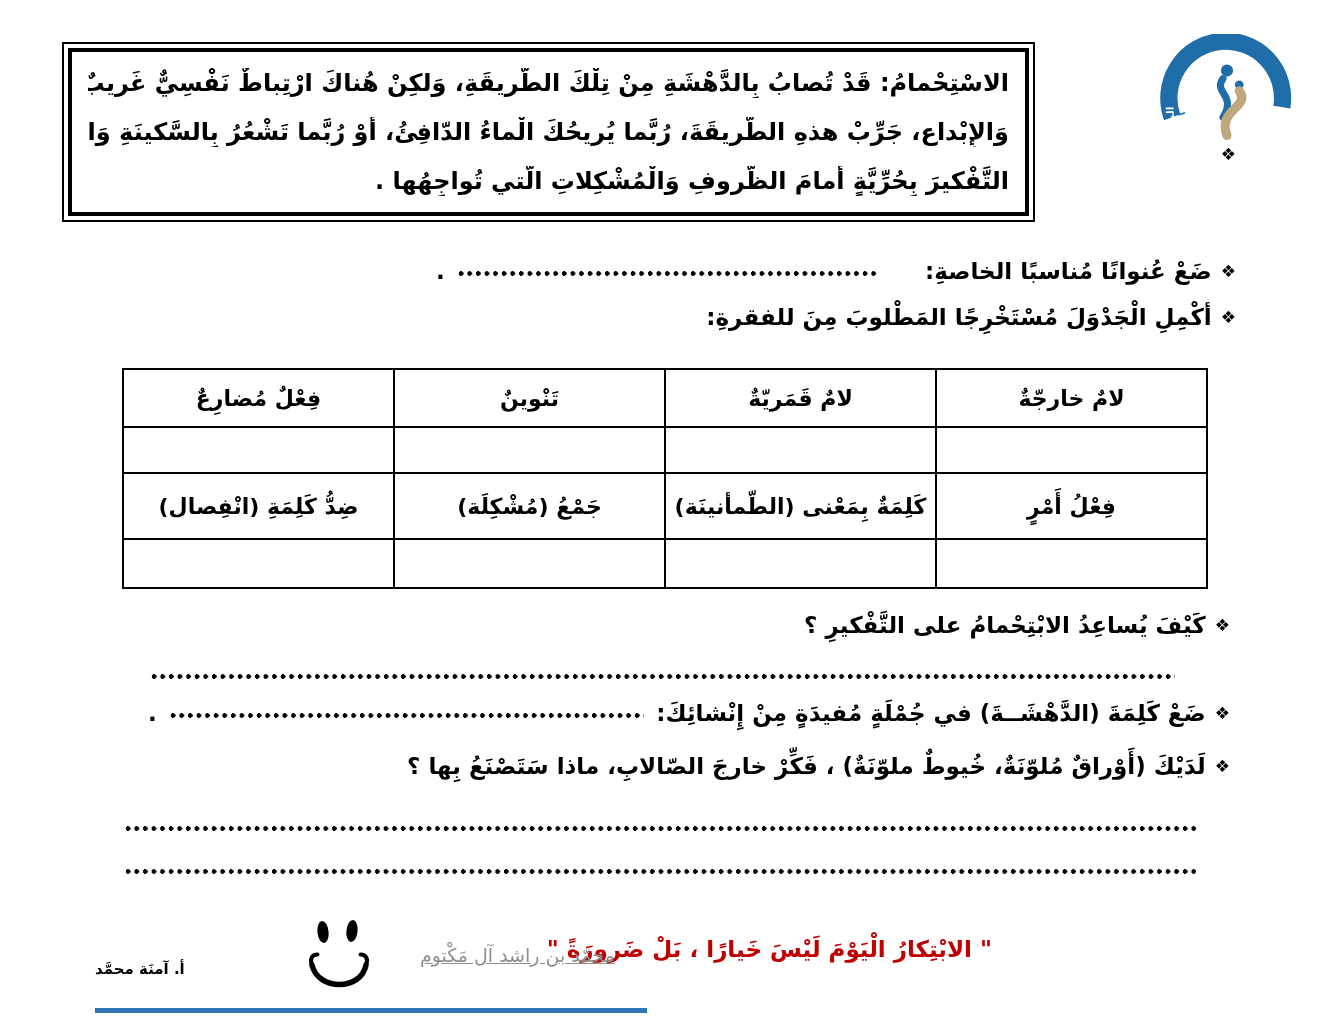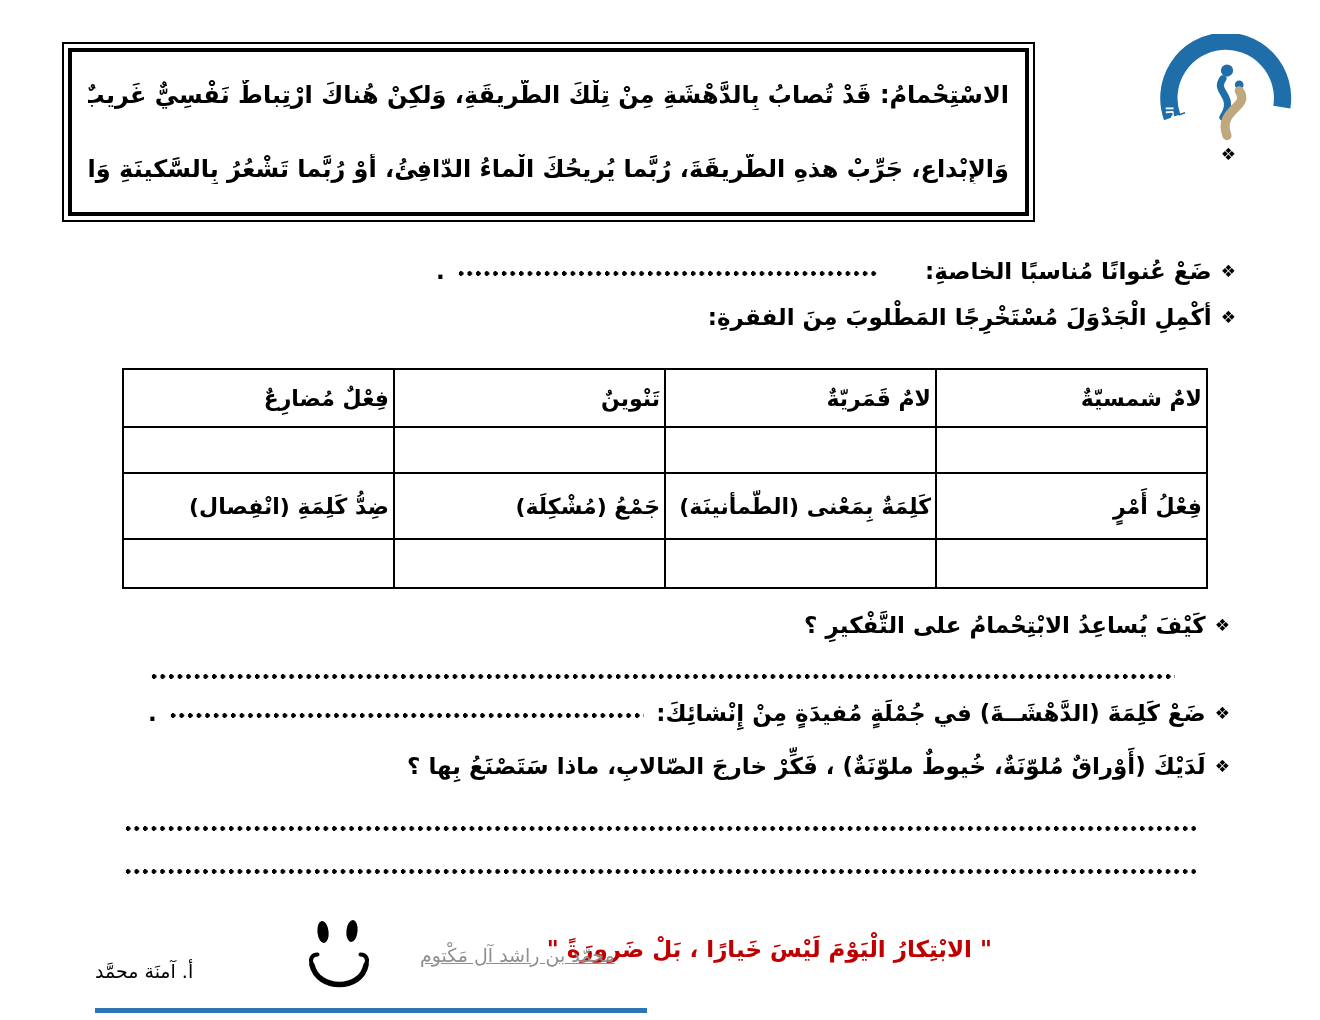--- a/index.html
+++ b/index.html
@@ -45,43 +45,44 @@
   .dotline{position:absolute;}
   .dotline-1{left:150px;top:672px;width:1025px;}
   .dotline-2{left:124px;top:824px;width:1072px;}
   .dotline-3{left:124px;top:867px;width:1072px;}
   
   .word-table{
     position:absolute;left:122px;top:368px;width:1086px;
     border-collapse:collapse;table-layout:fixed;direction:rtl;
   }
   .word-table td{
-    border:2px solid #000;vertical-align:middle;
+    border:2px solid #000;text-align:center;vertical-align:middle;
     font-size:22px;font-weight:bold;padding:0 4px;
   }
   .row-h1{height:58px;}
   .row-e1{height:46px;}
   .row-h2{height:66px;}
   .row-e2{height:49px;}
   
   .quote{position:absolute;right:328px;top:936px;font-size:23px;font-weight:bold;color:#C00000;white-space:nowrap;}
   .attribution{position:absolute;left:420px;top:944px;font-size:19px;color:#8f8f8f;white-space:nowrap;text-decoration:underline;}
-  .teacher{position:absolute;left:95px;top:960px;font-size:19px;font-weight:400;white-space:nowrap;}
+  .teacher{position:absolute;left:95px;top:960px;font-size:15px;font-weight:700;white-space:nowrap;}
   .accent-line{position:absolute;left:95px;top:1008px;width:552px;height:5px;background:#2E75B6;}
   .smiley{position:absolute;left:306px;top:916px;width:66px;height:84px;}
 </style>
 </head>
 <body>
 
 <div class="page">
 
   <div class="passage-box">
     <div class="passage-inner">
       <div class="passage-line">الاسْتِحْمامُ: قَدْ تُصابُ بِالدَّهْشَةِ مِنْ تِلْكَ الطّريقَةِ، وَلكِنْ هُناكَ ارْتِباطٌ نَفْسِيٌّ غَريبٌ بَيْنَ الاسْتِحْمامِ</div>
       <div class="passage-line">وَالإِبْداعِ، جَرِّبْ هذهِ الطَّريقَةَ، رُبَّما يُريحُكَ الْماءُ الدّافِئُ، أَوْ رُبَّما تَشْعُرُ بِالسَّكينَةِ وَالْهُدوءِ، فَتَسْتَطيعُ</div>
+      <div class="passage-line last">التَّفْكيرَ بِحُرِّيَّةٍ أَمامَ الظُّروفِ وَالْمُشْكِلاتِ الَّتي تُواجِهُها .</div>
     </div>
   </div>
 
   <div class="logo">
     <svg viewBox="0 0 130 130" width="132" height="132">
       <defs>
         <path id="arcTop" d="M 15,86 A 53,53 0 1 1 119,76"></path>
         <path id="arcBottom" d="M 17,76 A 51,51 0 0 0 117,68"></path>
       </defs>
       <circle cx="65" cy="65" r="64" fill="#ffffff"></circle>
@@ -107,27 +108,27 @@
 
   <div class="h-row q q-title">
     <span class="bullet">❖</span>
     <span>ضَعْ عُنوانًا مُناسبًا الخاصةِ:</span>
     <span class="dots leader gapped"></span>
     <span class="answer-period">.</span>
   </div>
 
   <div class="h-row q q-table">
     <span class="bullet">❖</span>
-    <span>أكْمِلِ الْجَدْوَلَ مُسْتَخْرِجًا المَطْلوبَ مِنَ الفقرةِ:</span>
+    <span>أكْمِلِ الْجَدْوَلَ مُسْتَخْرِجًا المَطْلوبَ مِنَ للفقرةِ:</span>
   </div>
 
   <table class="word-table">
     <tbody>
         <tr class="row-h1">
-      <td>لامٌ شمسيّةٌ</td>
+      <td>لامٌ خارجّةٌ</td>
       <td>لامٌ قَمَريّةٌ</td>
       <td>تَنْوينٌ</td>
       <td>فِعْلٌ مُضارِعٌ</td>
     </tr>
     <tr class="row-e1">
       <td></td>
       <td></td>
       <td></td>
       <td></td>
     </tr>

